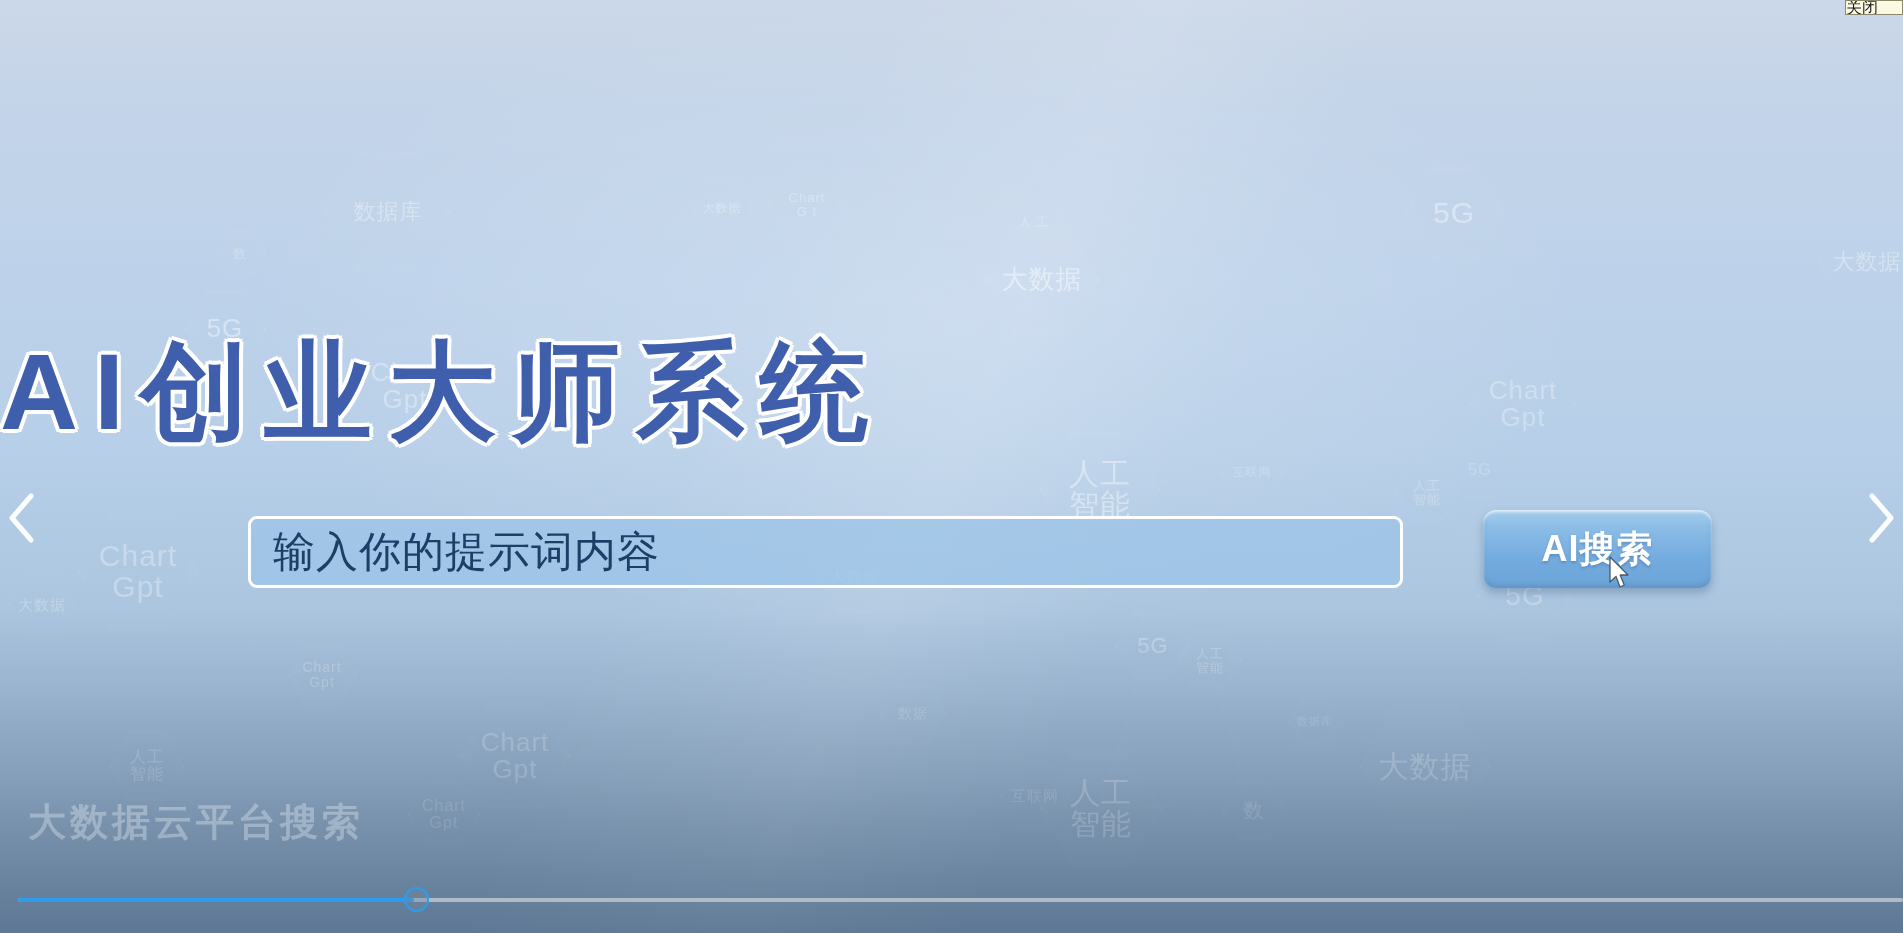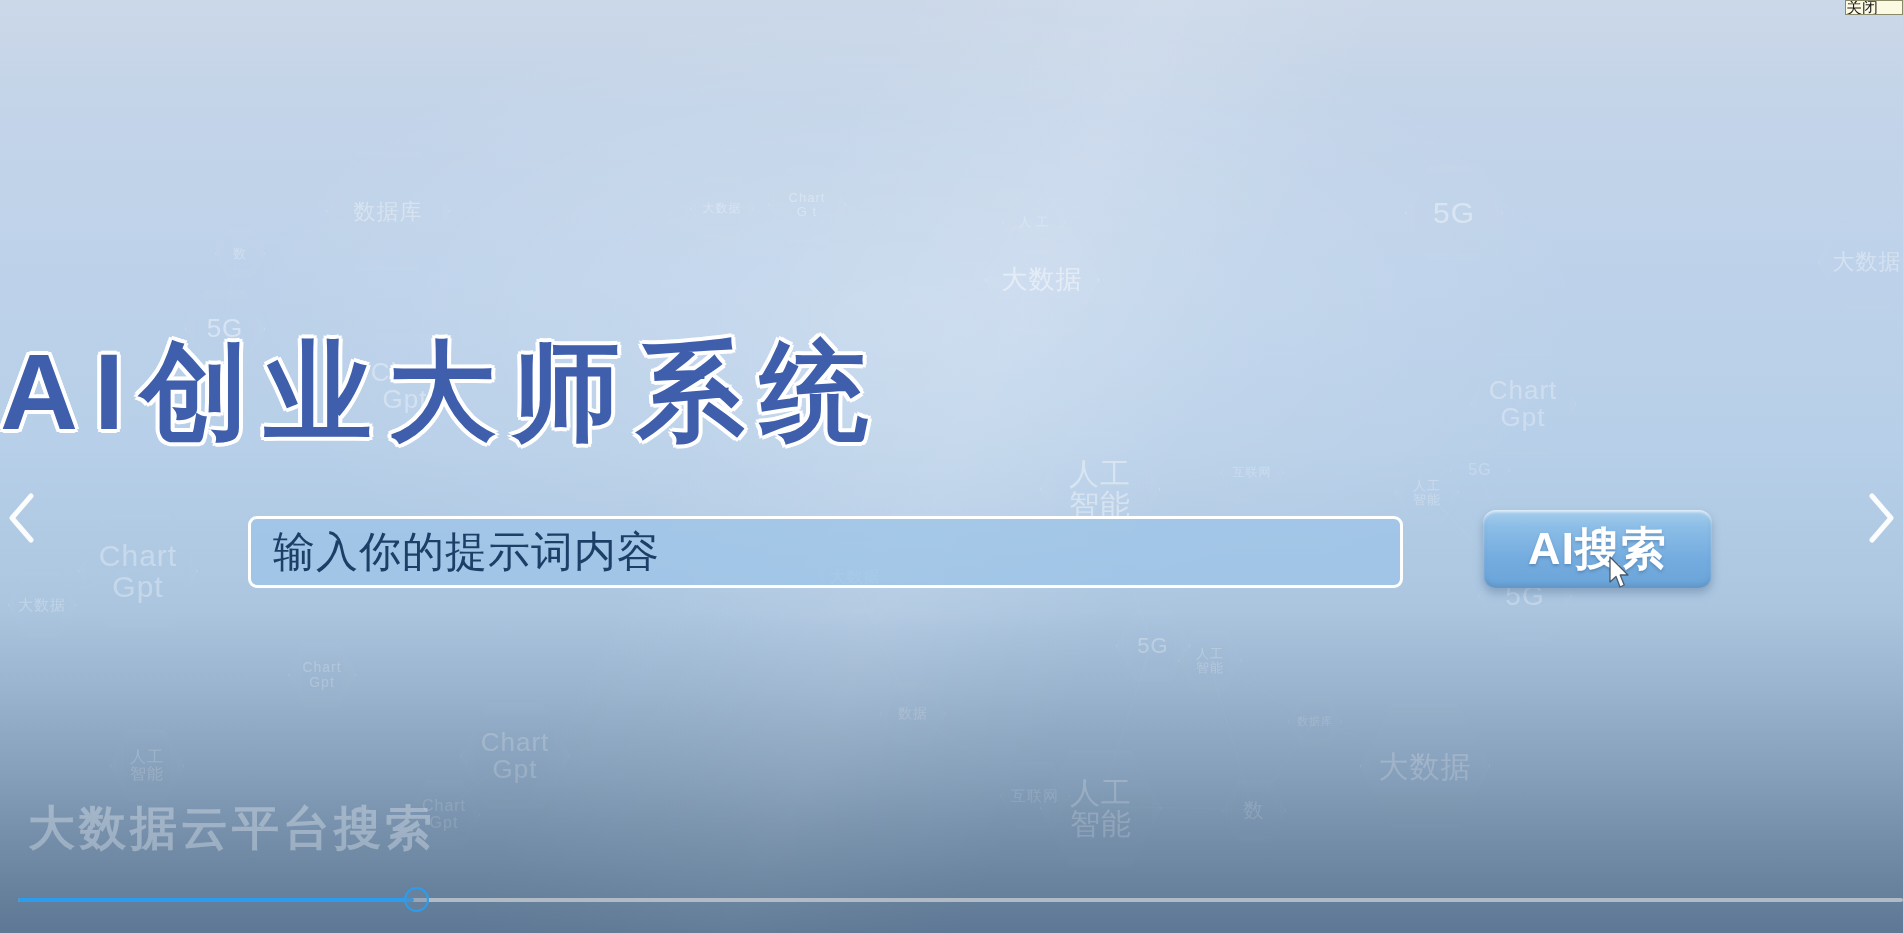--- a/index.html
+++ b/index.html
@@ -72,21 +72,21 @@
     height: 320px;
     pointer-events: none;
     background: linear-gradient(180deg, rgba(110,134,160,0) 0%, rgba(105,130,157,0.30) 45%, rgba(92,118,146,0.62) 100%);
   }
 
   
   #watermark {
     position: absolute;
     left: 28px;
     top: 797px;
-    font-size: 47px;
+    font-size: 38px;
     font-weight: 700;
     color: rgba(255,255,255,0.30);
     letter-spacing: 4px;
     white-space: nowrap;
     pointer-events: none;
   }
 
   
   #title {
     position: absolute;
@@ -131,21 +131,21 @@
 
   #ai-search-btn {
     margin-left: 80px;
     width: 229px;
     height: 78px;
     border: none;
     border-radius: 13px;
     cursor: pointer;
     color: #ffffff;
     font-family: "Liberation Sans", "DejaVu Sans", sans-serif;
-    font-size: 45px;
+    font-size: 36px;
     font-weight: 700;
     letter-spacing: 1px;
     background: linear-gradient(180deg, #a6cdec 0%, #8bbde6 22%, #74ace0 62%, #6ba4d8 100%);
     box-shadow:
       0 5px 9px rgba(60,90,125,0.34),
       inset 0 2px 3px rgba(255,255,255,0.70),
       inset 0 -3px 5px rgba(70,110,150,0.30);
     text-shadow: 0 2px 3px rgba(50,85,125,0.35);
   }
 

